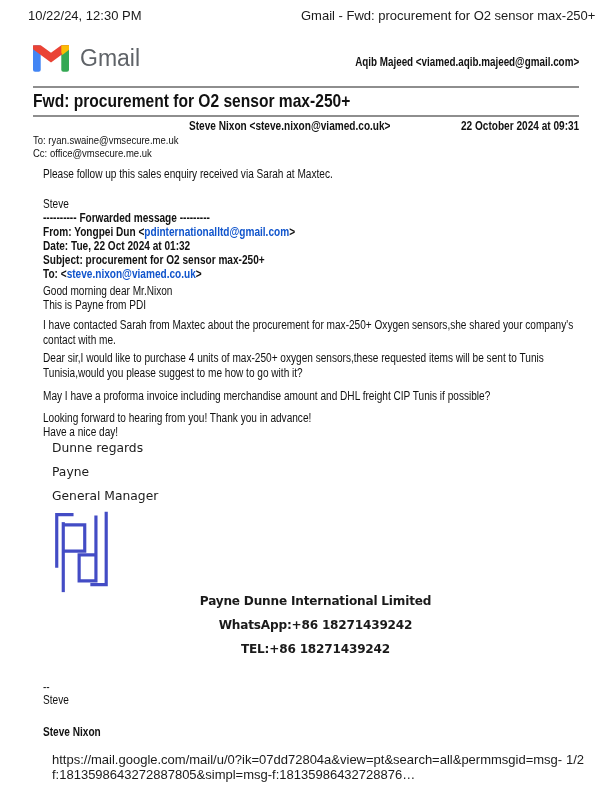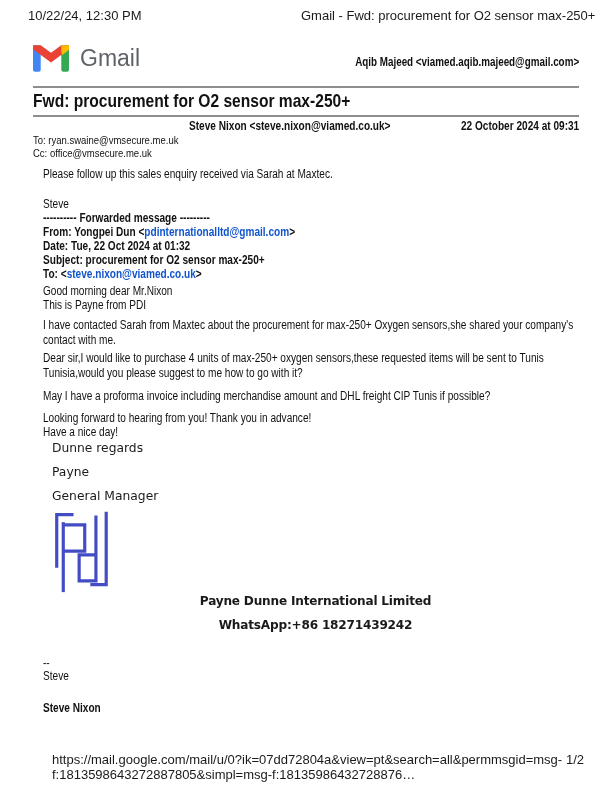--- a/index.html
+++ b/index.html
@@ -123,20 +123,21 @@
           <path d="M25 5 H7 V62"></path>
           <path d="M14 13 V88"></path>
           <path d="M14 16 H37 V44 H14"></path>
           <path d="M49 6 V76 H31 V48 H49"></path>
           <path d="M60 2 V80 H43"></path>
         </svg>
       </div>
 
       <div class="sig-bold">Payne Dunne International Limited</div>
       <div class="sig-bold" style="margin-top:9px">WhatsApp:+86 18271439242</div>
+      <div class="sig-bold" style="margin-top:9px">TEL:+86 18271439242</div>
     </div>
 
     <div class="closing">
       <div class="cl" style="margin-top:24px"><span class="cx">--</span></div>
       <div class="cl"><span class="cx">Steve</span></div>
       <div class="cl-bold" style="margin-top:19px"><span class="cx">Steve Nixon</span></div>
     </div>
 
   </div>
 

